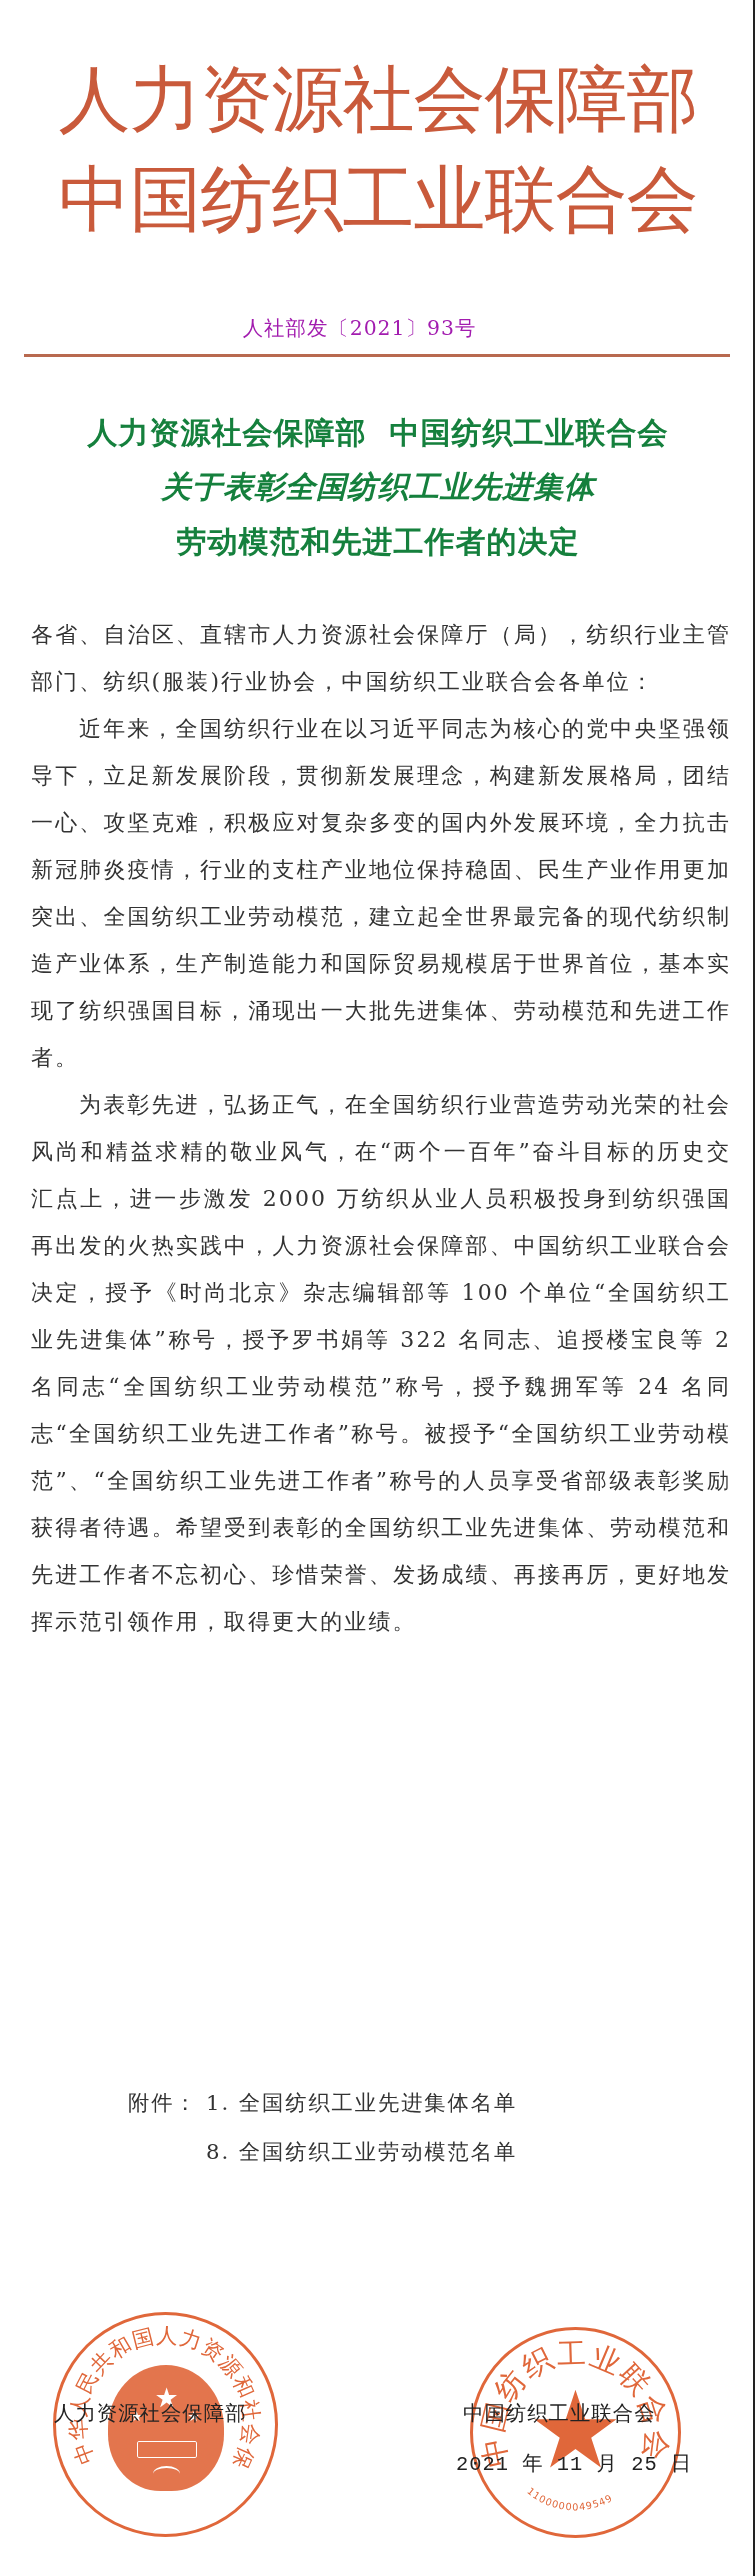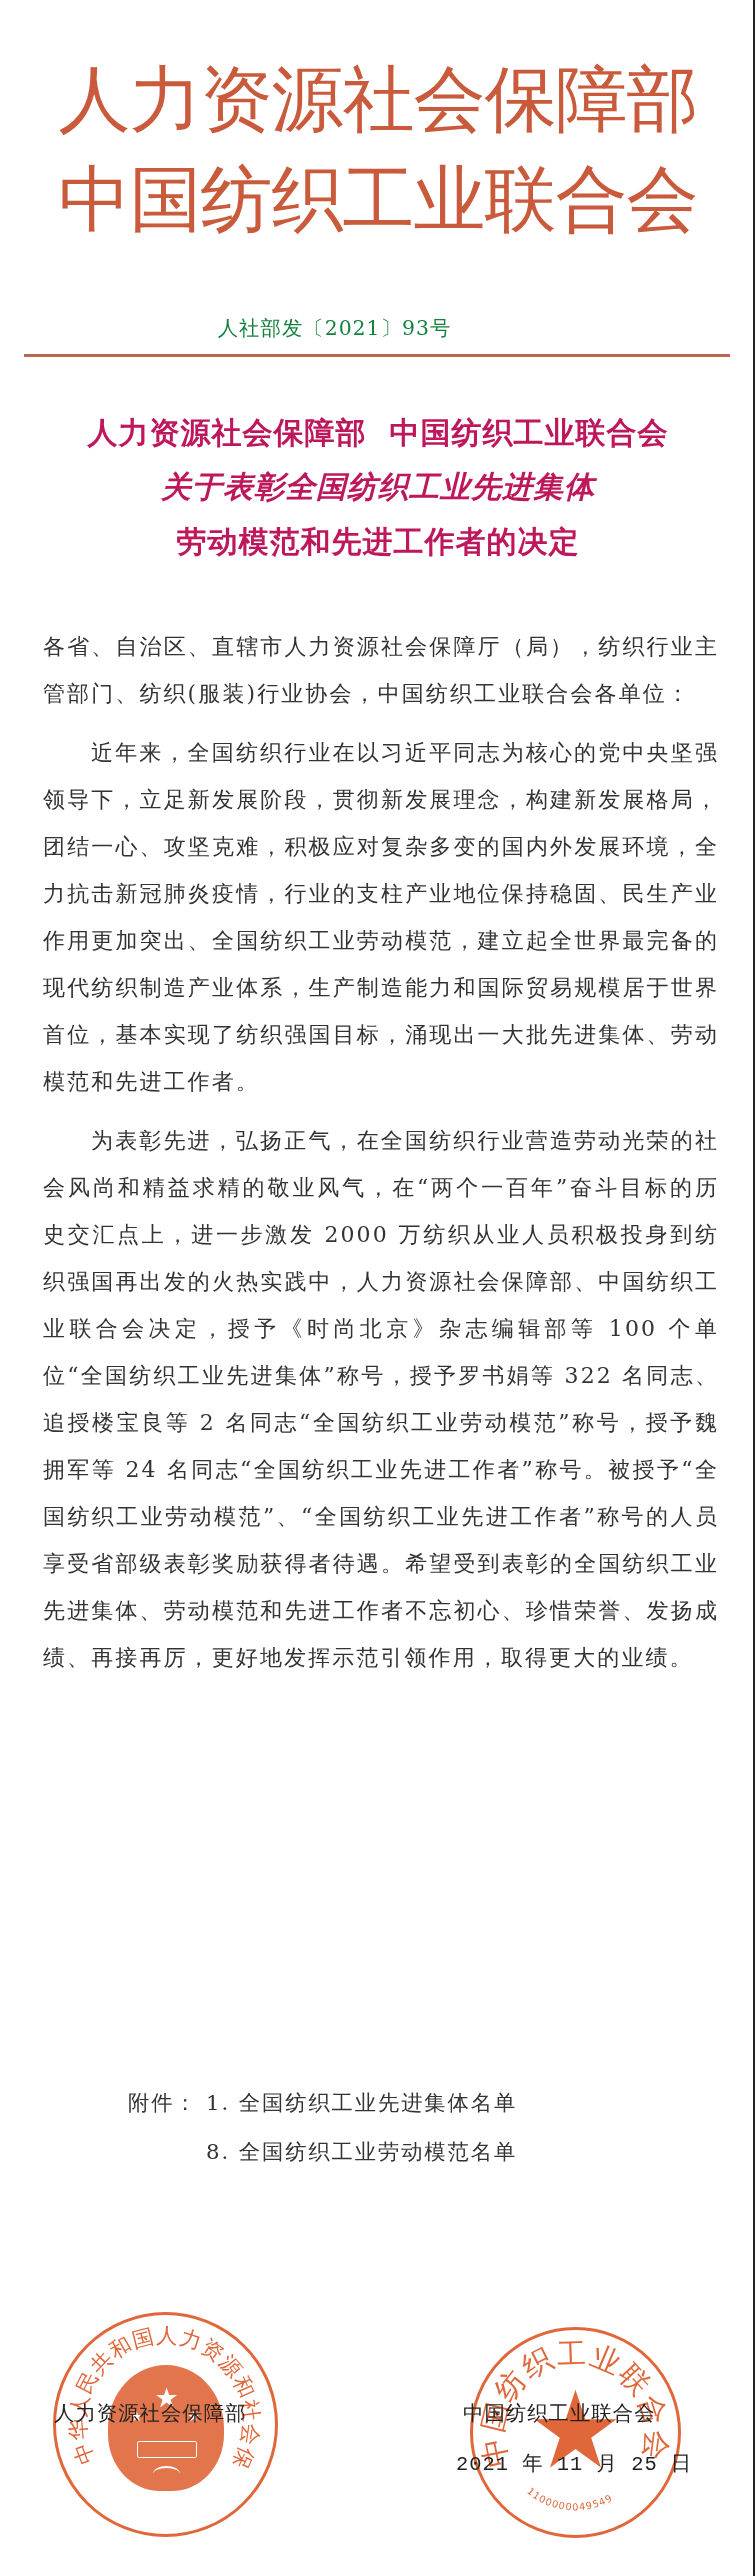--- a/index.html
+++ b/index.html
@@ -6,28 +6,28 @@
   body { width: 756px; height: 2576px; position: relative; overflow: hidden;
          font-family: "DejaVu Serif", "Liberation Serif", serif; color: #2a2a2a; }
   .edge { position: absolute; top: 0; right: 1px; width: 1.9px; height: 2576px; background: #222; }
   .masthead { position: absolute; left: 0; width: 756px; text-align: center; color: #C95A3B;
               font-family: "DejaVu Serif", "Liberation Serif", serif; font-size: 72px; line-height: 78px;
               letter-spacing: 0px; }
   .masthead span { display: inline-block; width: 71px; text-align: center; }
   .mh1 { top: 60px; }
   .mh2 { top: 160px; }
   .docno { position: absolute; top: 314px; left: 0; width: 669px; text-align: center;
-           font-size: 20.4px; color: #15803d; letter-spacing: 1px; }
+           font-size: 20.4px; color: #a21caf; letter-spacing: 1px; padding-left: 25px; }
   .redline { position: absolute; top: 354px; left: 24px; width: 706px; height: 2.9px; background: #B8694F; }
   .title { position: absolute; left: 0; width: 756px; text-align: center; font-weight: bold;
-           font-size: 30px; color: #be185d; letter-spacing: 1px; }
+           font-size: 30px; color: #15803d; letter-spacing: 1px; }
   .t1 { top: 413px; } .t2 { top: 467px; font-style: italic; } .t3 { top: 522px; }
   .body { position: absolute; top: 611px; left: 31px; width: 700px; font-size: 22px; line-height: 47px;
           color: #333; text-align: justify; letter-spacing: 2.1px; }
-  .body p { margin: 12px; }
+  .body p { margin: 0; }
   .body p.indent { text-indent: 48px; }
   .body p.salute { }
   .attach { position: absolute; top: 2078px; left: 80px; font-size: 21.3px; line-height: 49px; color: #333; letter-spacing: 1.9px; }
   .attach .row { white-space: nowrap; margin-left: 48px; }
   .attach .lbl { display: inline-block; width: 78px; }
   .seal { position: absolute; border-radius: 50%; border: 3.9px solid #E0673A; box-sizing: border-box; }
   .seal-left { left: 53px; top: 2312px; width: 225px; height: 225px; }
   .seal-right { left: 470px; top: 2327px; width: 211px; height: 211px; }
   .seal svg { position: absolute; left: 0; top: 0; }
   .emblem { position: absolute; left: 50%; top: 50%; width: 116px; height: 126px; margin-left: -58px; margin-top: -60px;

